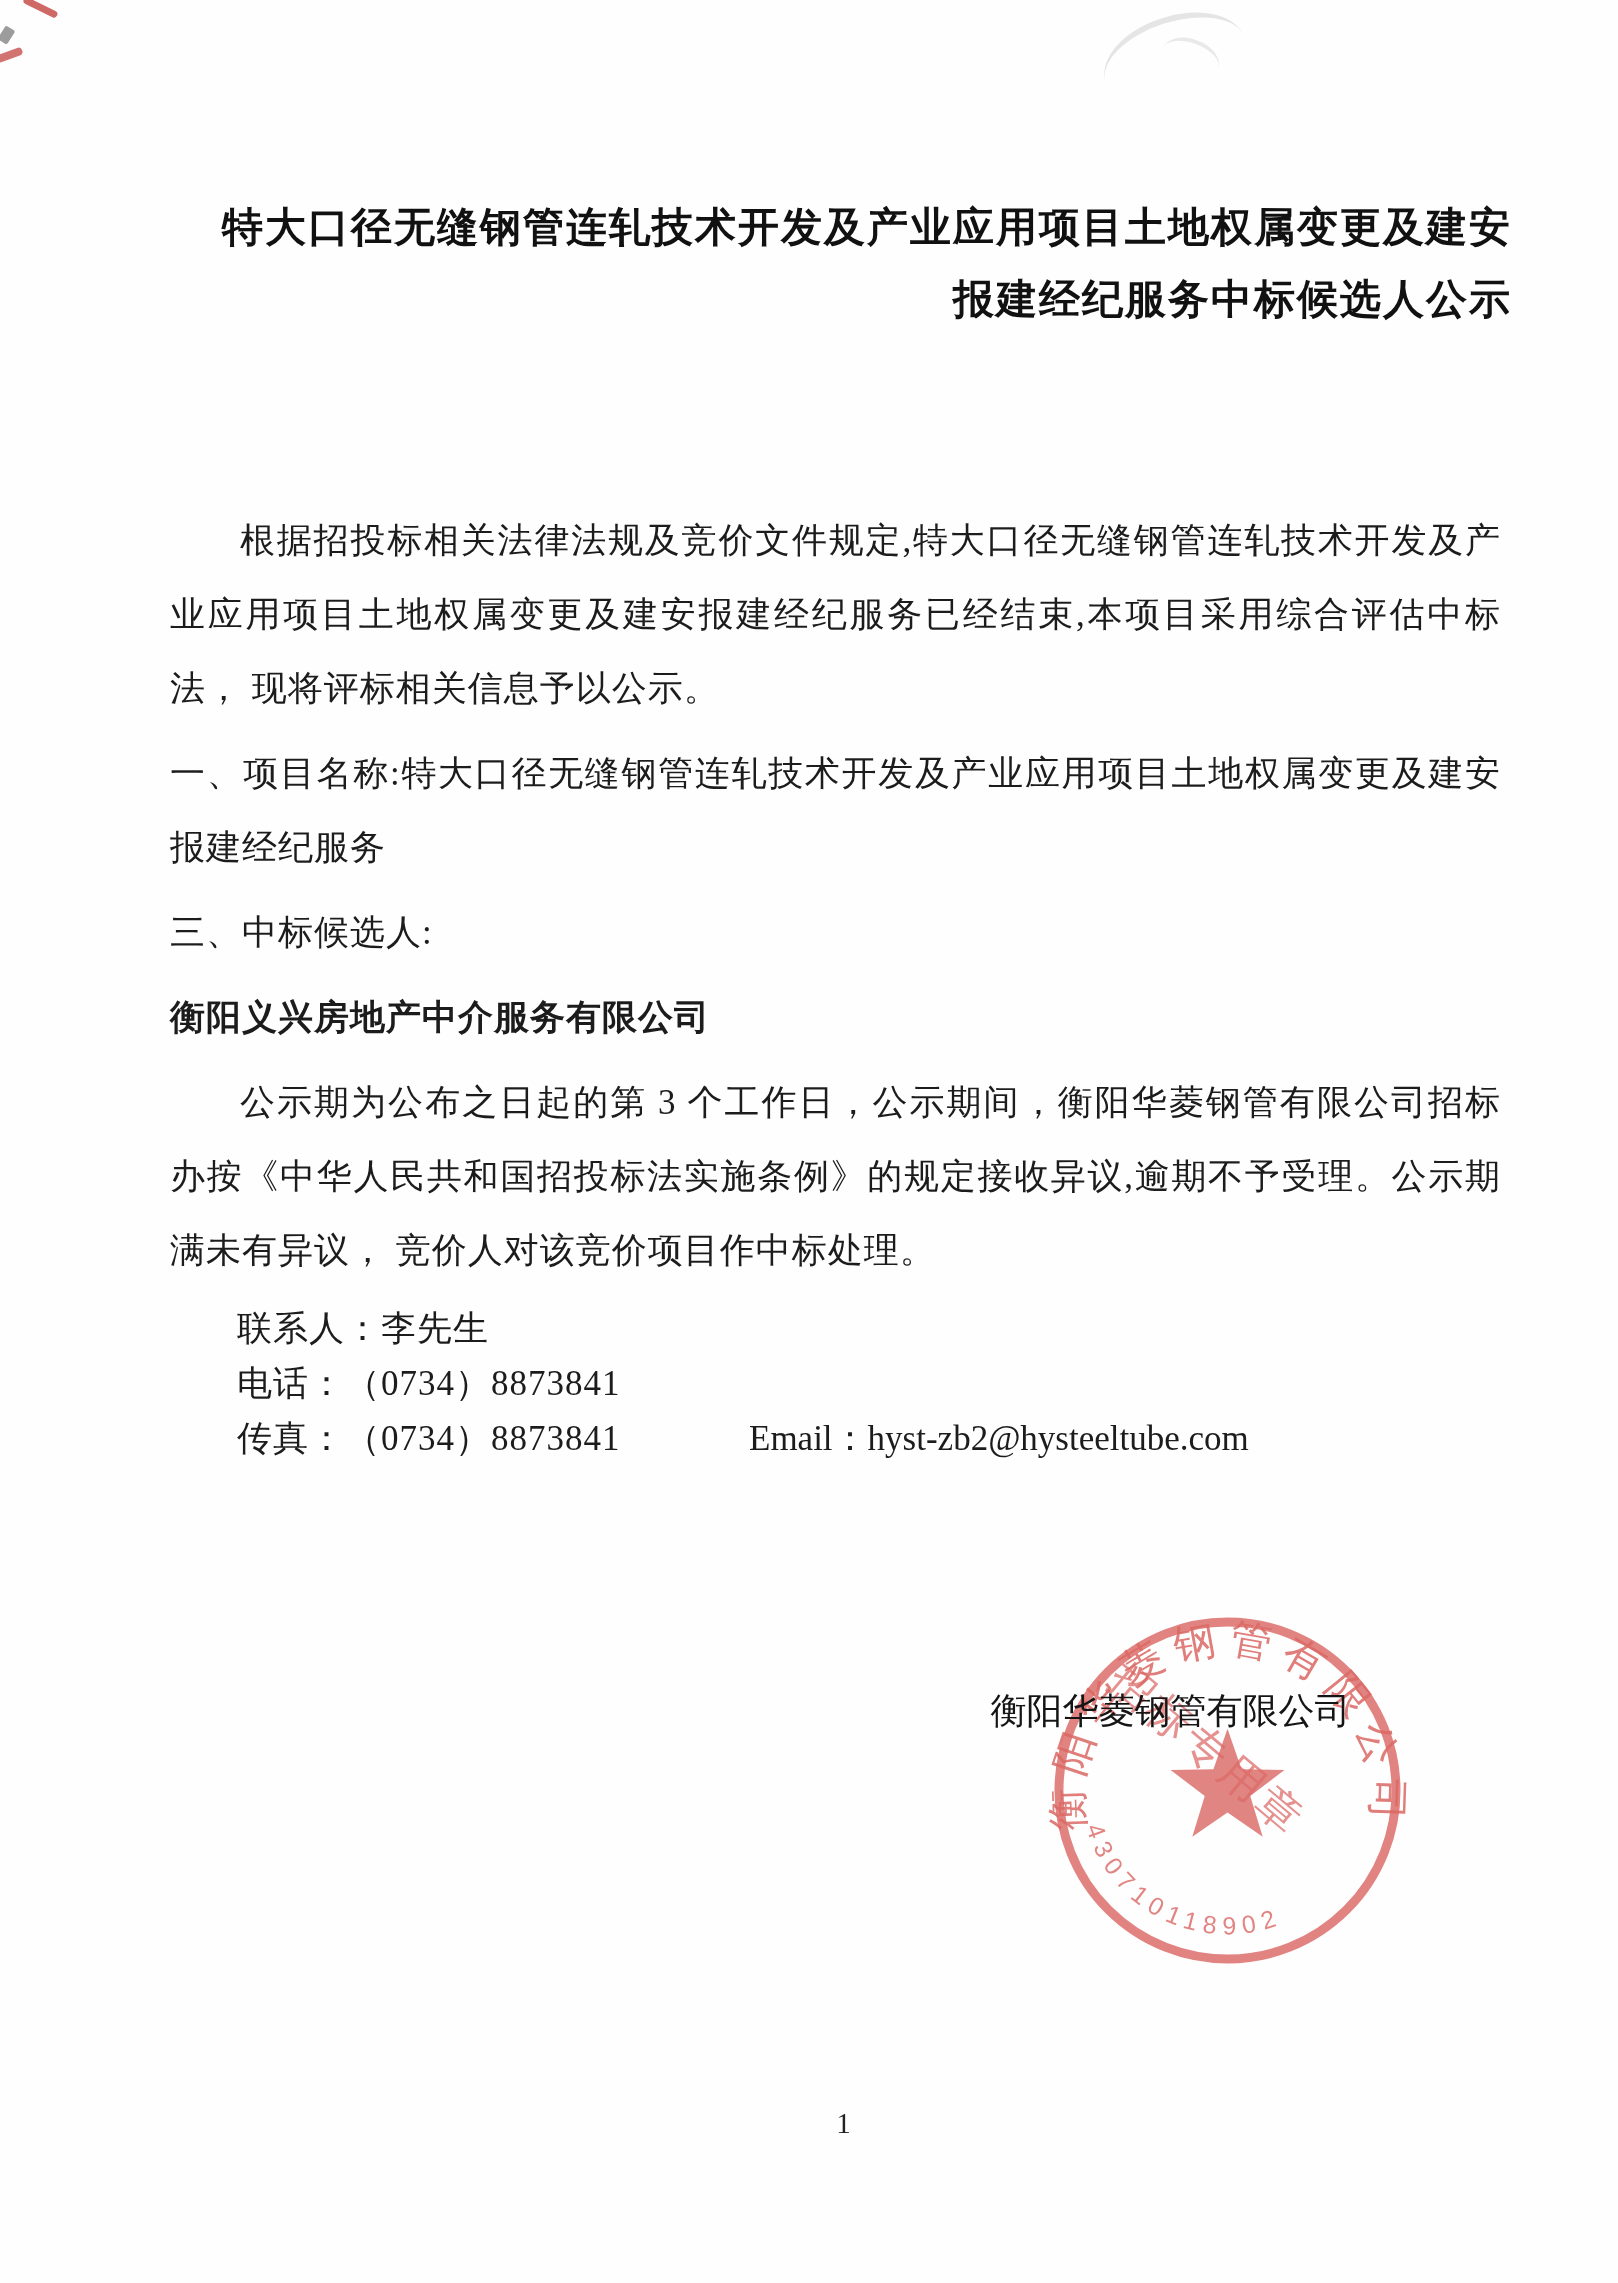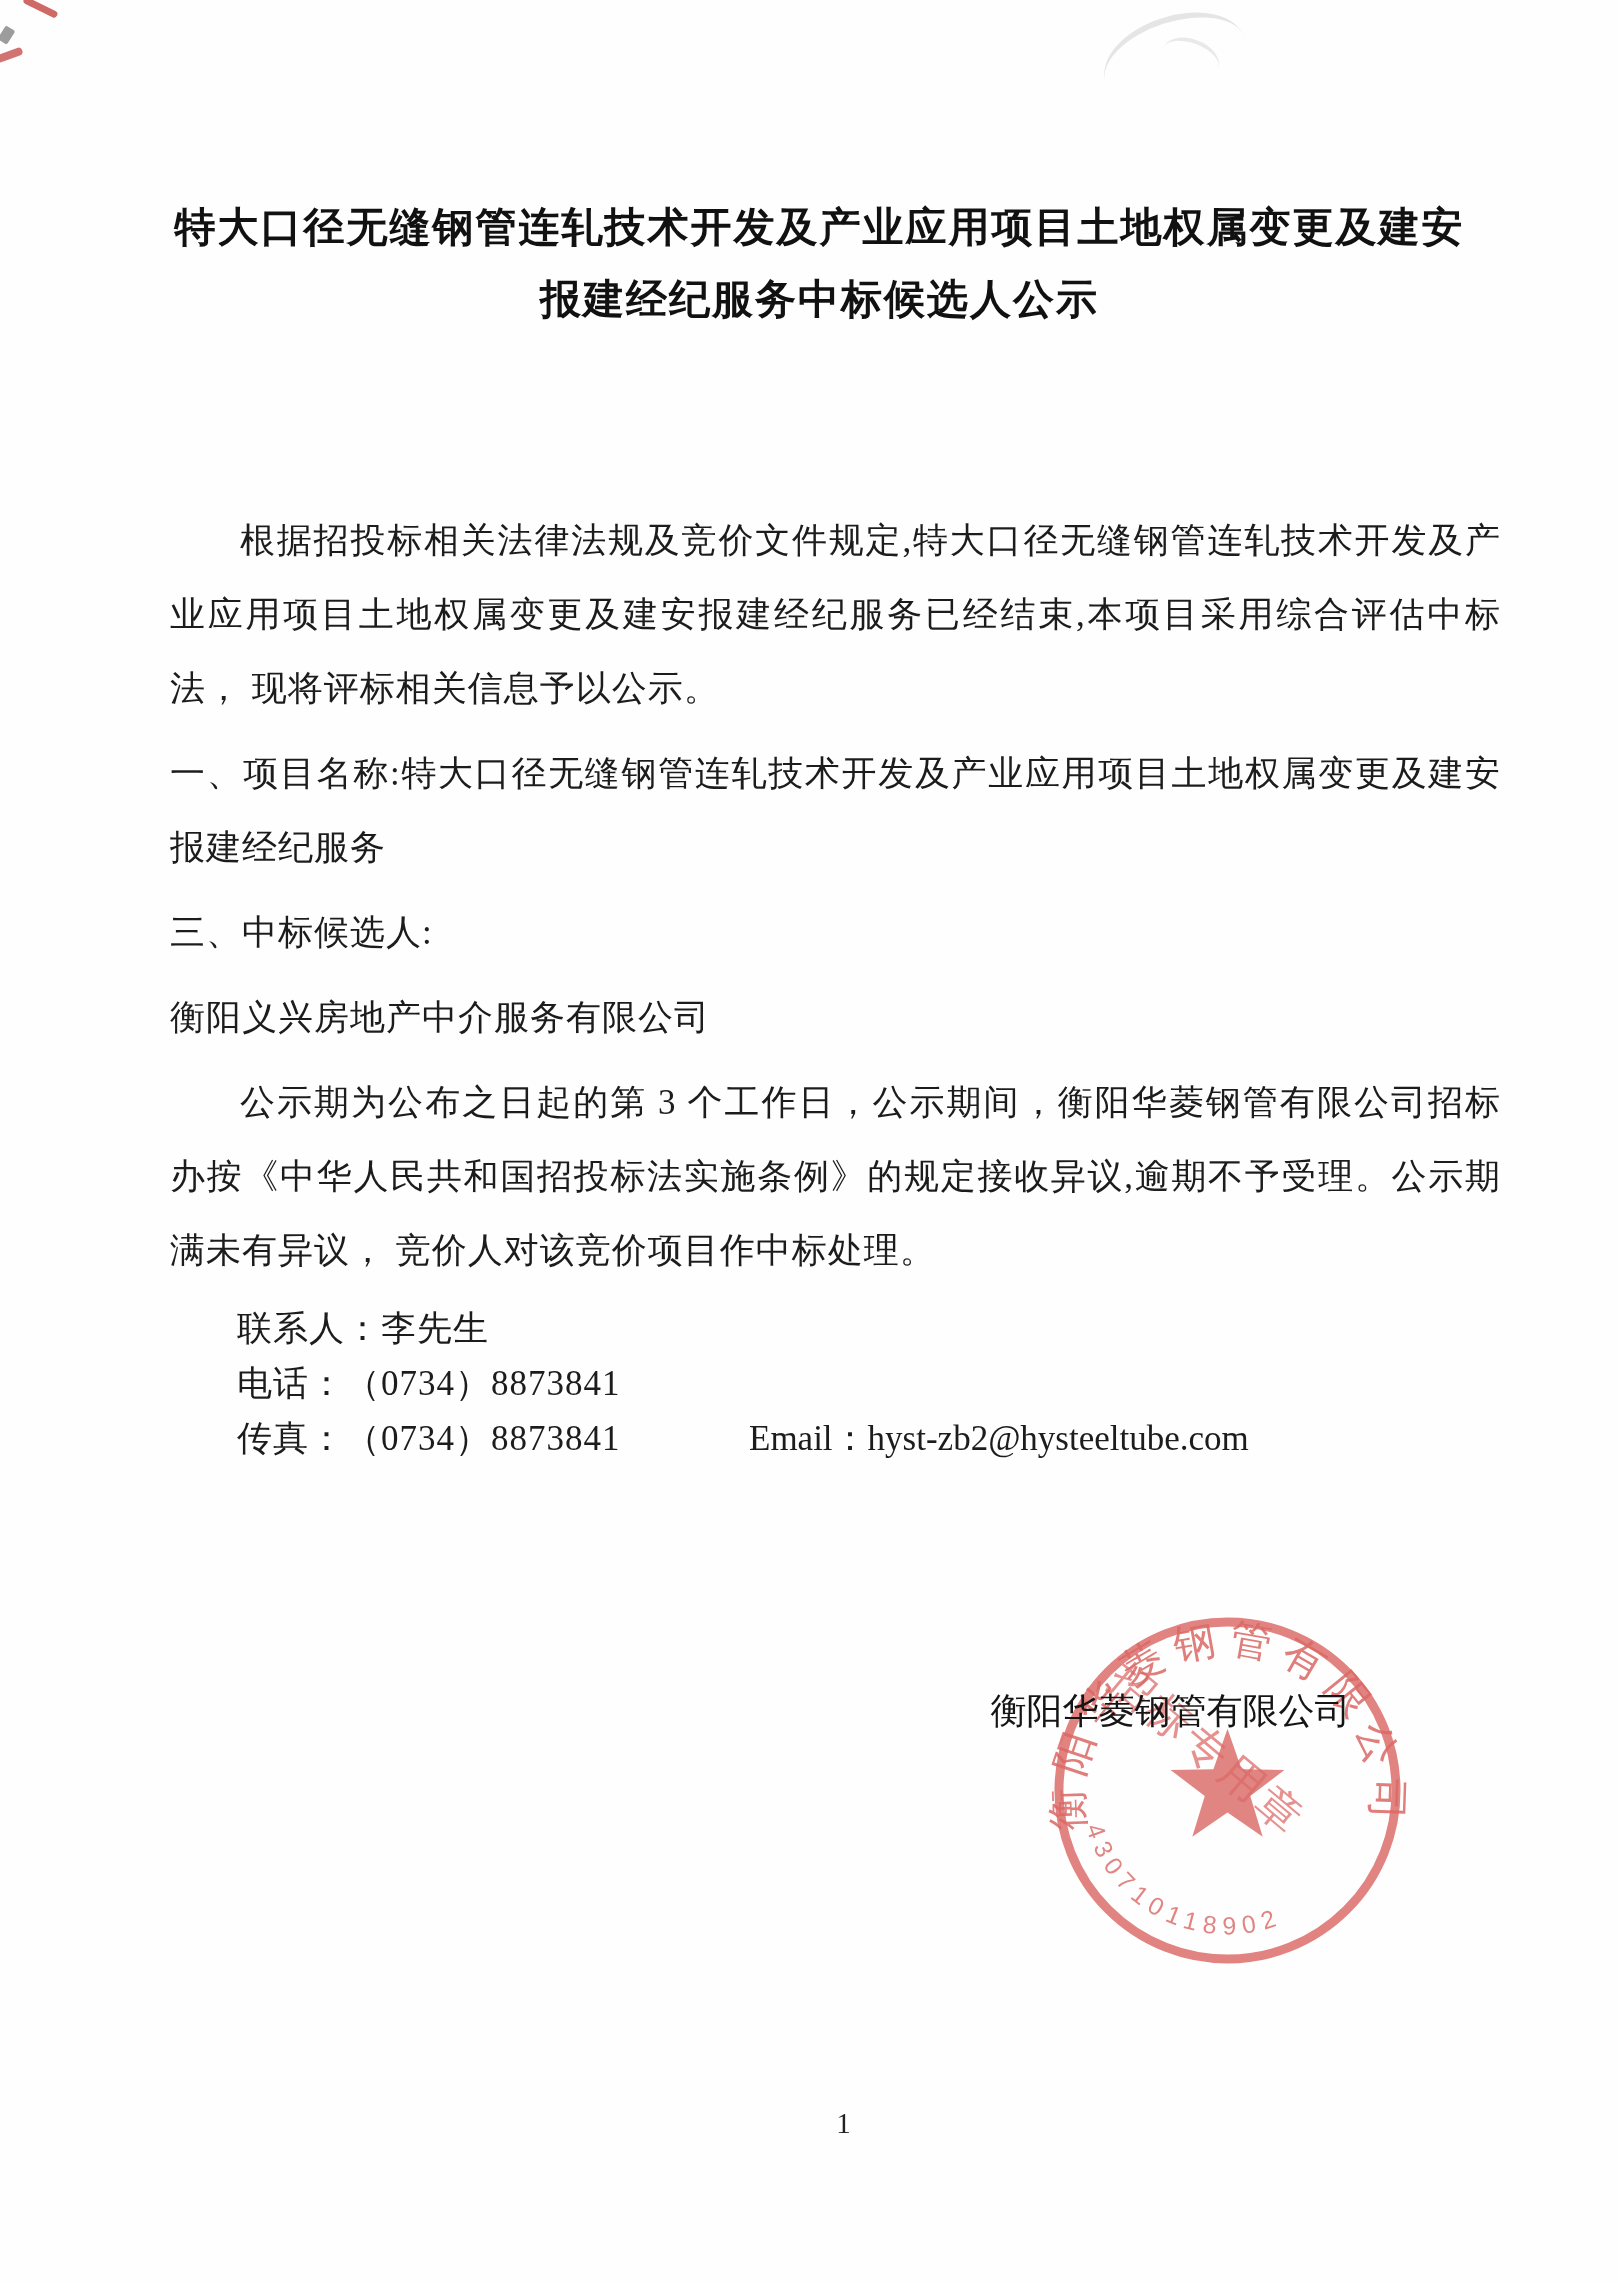--- a/index.html
+++ b/index.html
@@ -20,36 +20,36 @@
   .corner-speck { position:absolute; left:1px; top:27px; width:10.7px; height:15.6px;
     background:#4a4a4a; transform:rotate(32deg); opacity:.55; border-radius:2px; }
   .smudge { position:absolute; left:1102px; top:15.6px; width:146px; height:88px;
     border:none; border-top:6.8px solid rgba(140,140,145,.22);
     border-radius:50%; transform:rotate(-18deg); }
   .smudge2 { position:absolute; left:1161px; top:39px; width:59px; height:39px;
     border-top:4.9px solid rgba(140,140,145,.18); border-radius:50%; transform:rotate(20deg); }
 
   .title {
     position:absolute; top:191px; left:127px; width:1385px;
-    text-align:center;
+    text-align:right;
     font-family:"Liberation Sans", sans-serif;
     font-weight:bold;
     font-size:41px; line-height:72px; letter-spacing:2px;
     color:#111;
   }
 
   .main-flow {
     position:absolute; left:159px; top:493px; width:1353px;
     font-size:35px; line-height:74px;
     text-align:justify;
     letter-spacing:1px;
   }
   .main-flow p { margin:11px; }
   .indent { text-indent:2em; }
-  .candidate-line { margin-left:6em; }
+  .candidate-line { margin-left:6em;font-weight:bold; }
   .para2 { margin-top:74px; }
 
   .contact {
     margin-top:13px;
     margin-left:78px;
     font-size:35px; line-height:55px;
     text-align:left;
   }
   .contact-line { position:relative; white-space:nowrap; }
   .email-part { position:absolute; left:512px; top:0; letter-spacing:0; }

